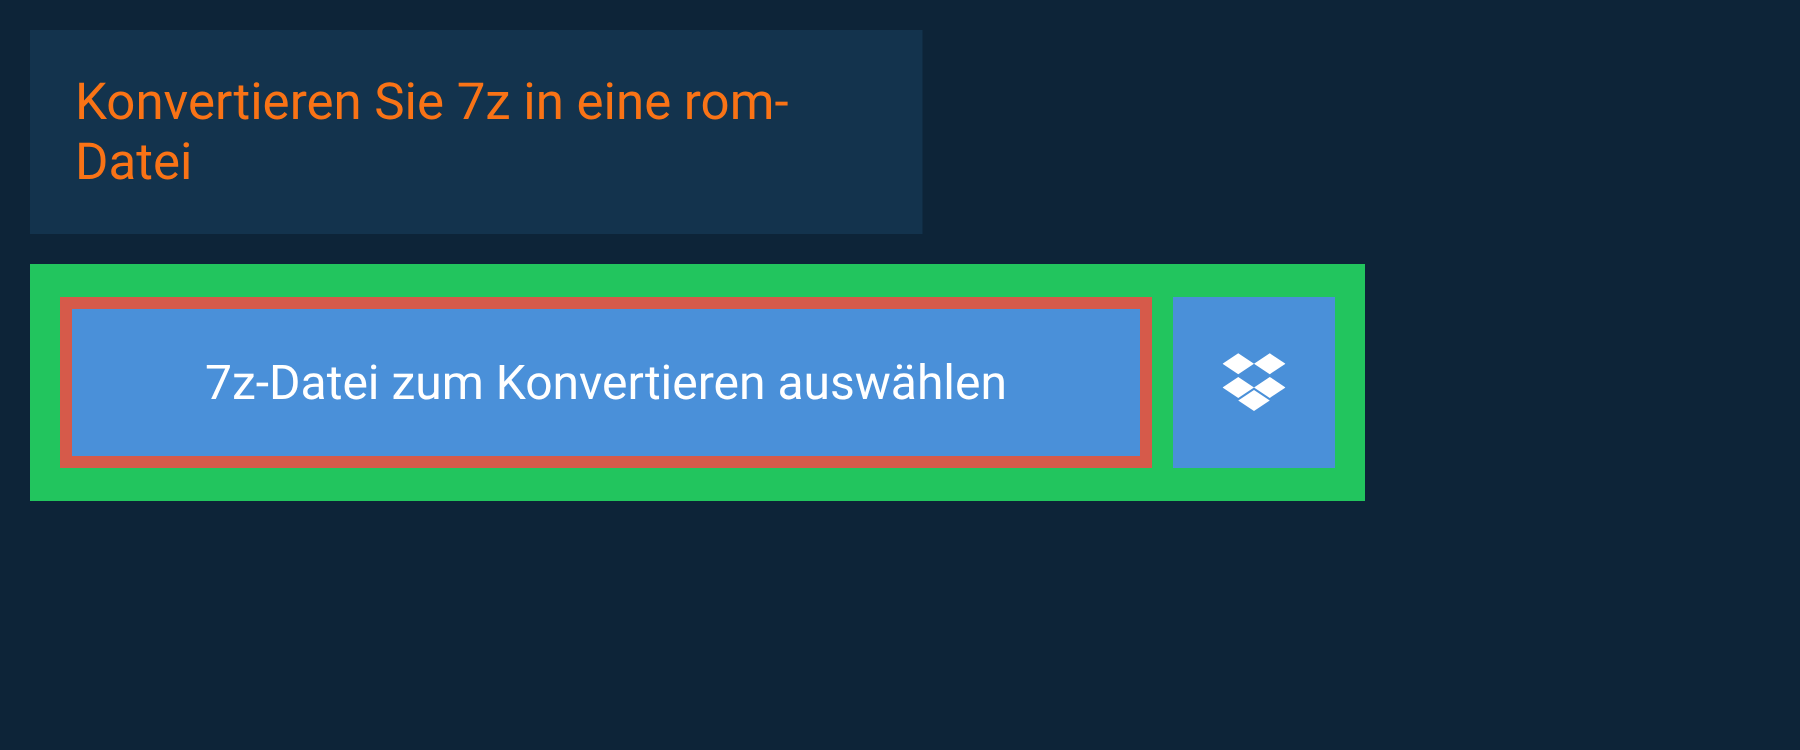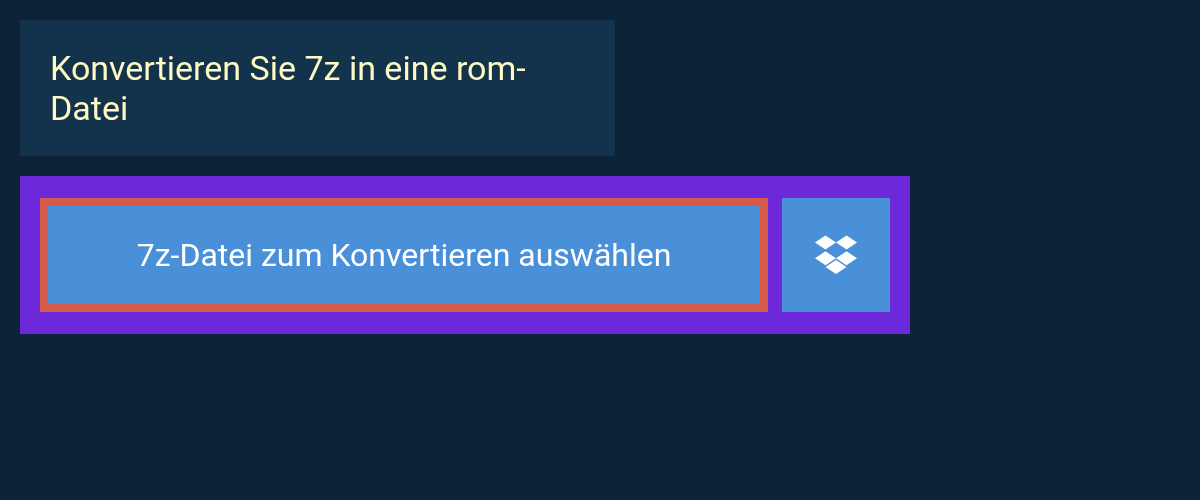--- a/index.html
+++ b/index.html
@@ -15,26 +15,26 @@
       overflow: hidden;
     }
     .header-bar {
       background-color: #13334d;
       padding: 28px 30px;
       width: 595px;
       margin-left: 20px;
       margin-top: 20px;
     }
     .header-title {
-      color: #fef9c3;
+      color: #f97316;
       font-size: 34px;
       font-weight: 400;
     }
     .upload-panel {
-      background-color: #6d28d9;
+      background-color: #22c55e;
       margin-left: 20px;
       margin-top: 20px;
       width: 890px;
       padding: 22px 20px;
       display: flex;
       gap: 14px;
       align-items: stretch;
     }
     .select-file-button {
       background-color: #4a90d9;

